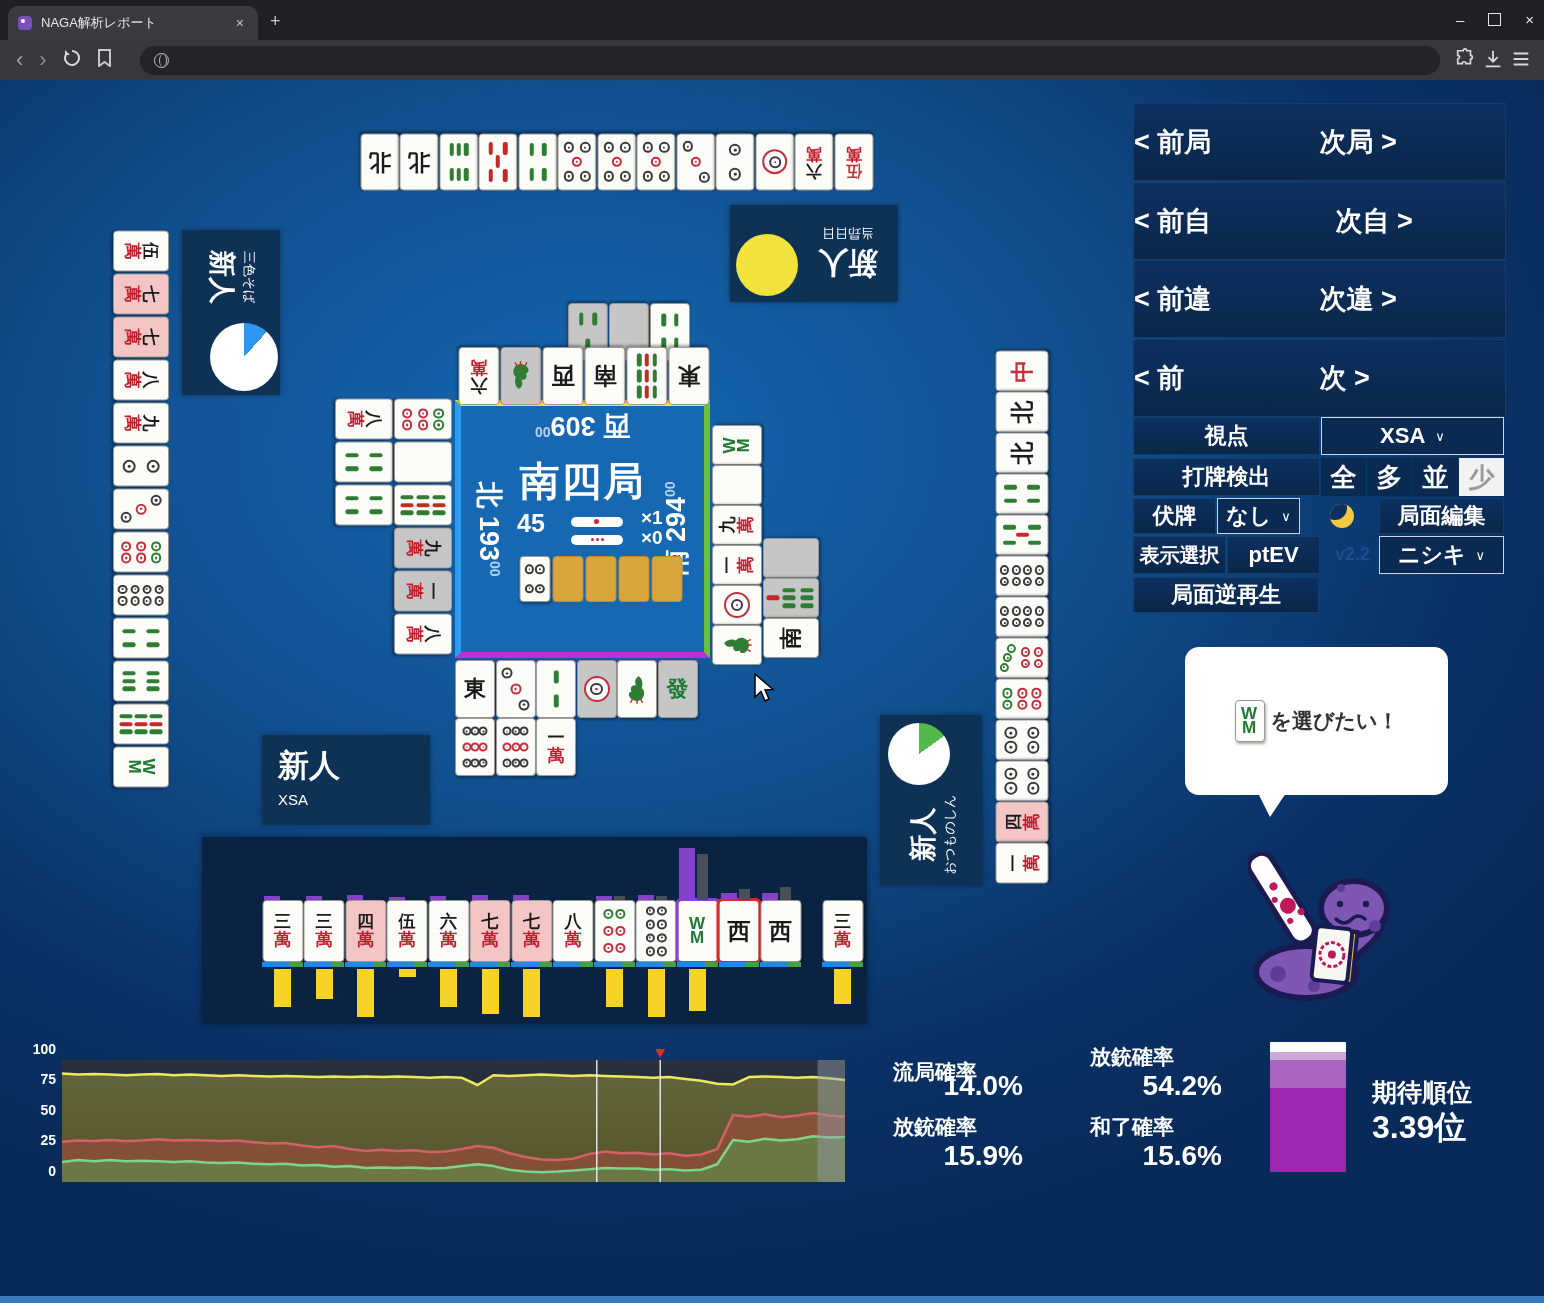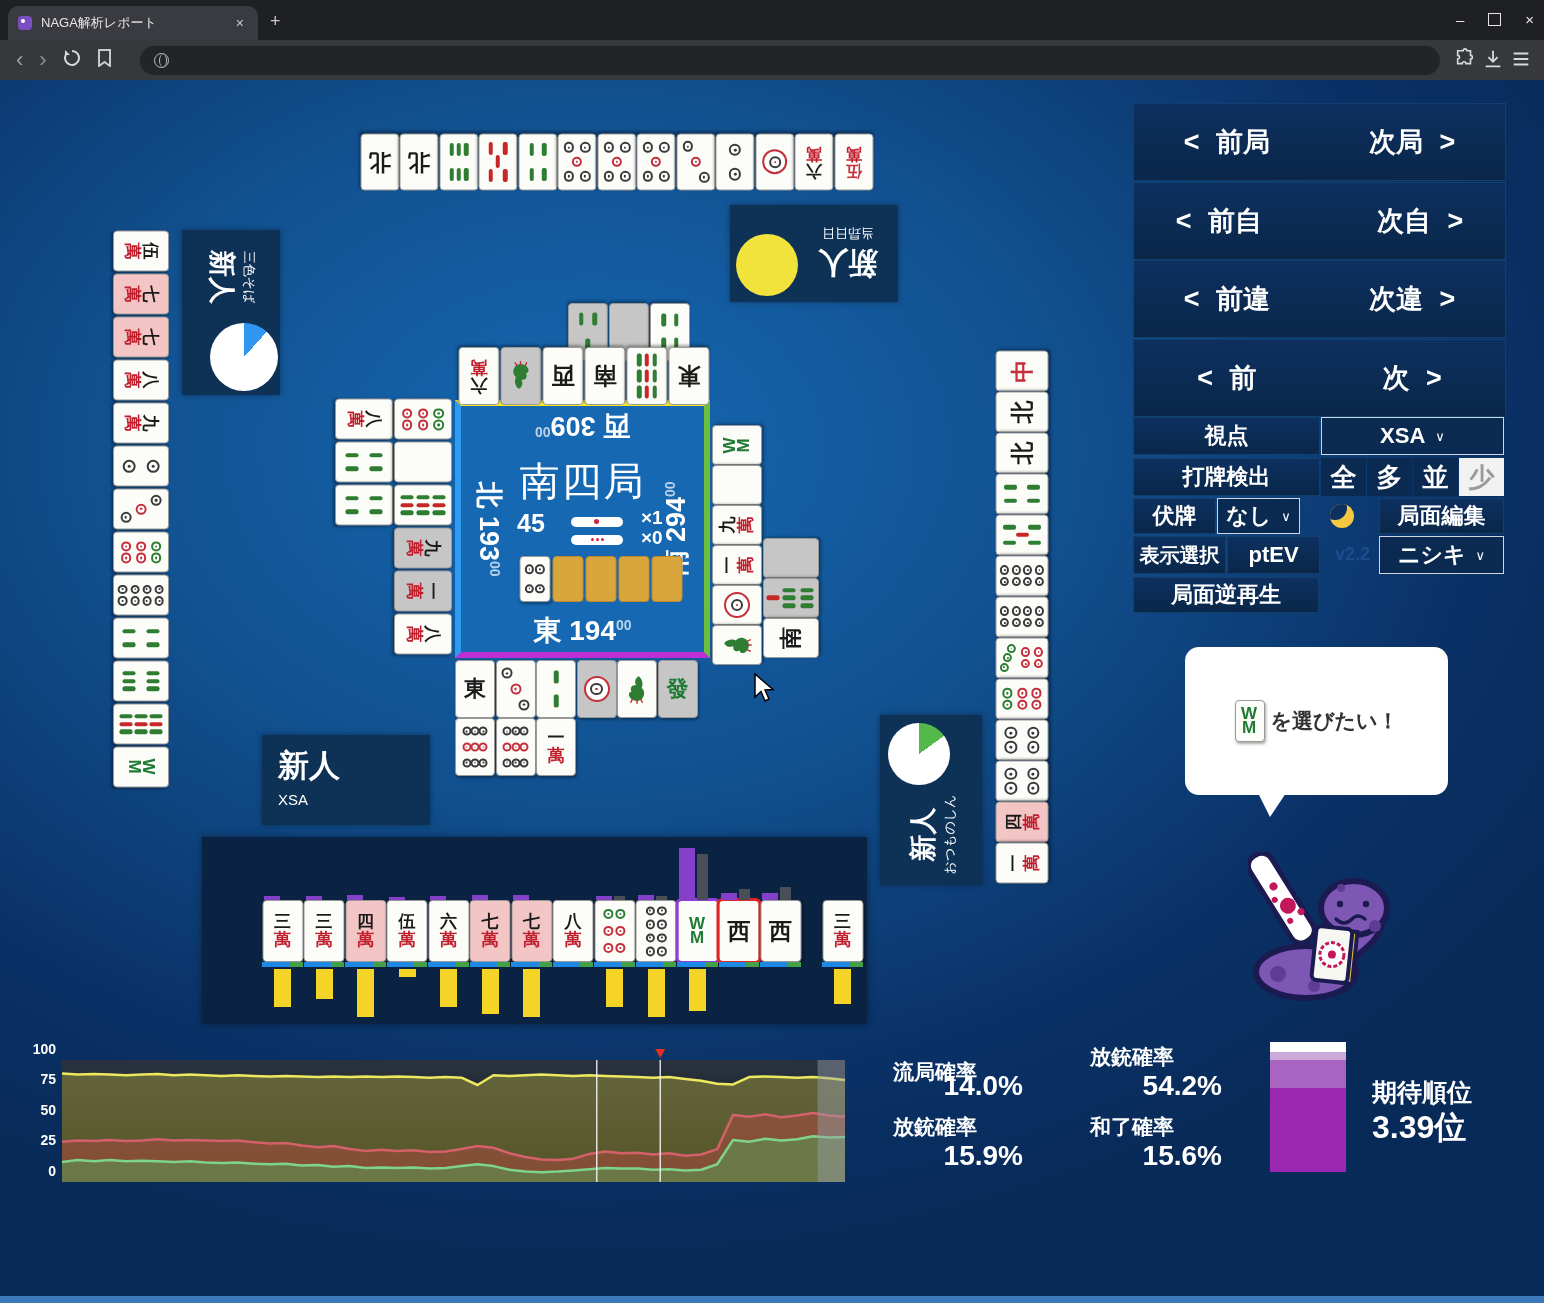--- a/index.html
+++ b/index.html
@@ -55,21 +55,21 @@
   .pie{border-radius:50%;position:absolute;}
   
   #center{background:#1568b1;border-top:6px solid #ffe923;border-left:6px solid #2d9bf0;
     border-right:6px solid #6abf3f;border-bottom:6px solid #bb2fd4;box-sizing:border-box;color:#fff;}
   .score .ss{font-size:14px;color:#b9d2e8;vertical-align:super;}
   .stickrect{display:inline-block;width:52px;height:10px;background:#fff;border-radius:5px;position:relative;vertical-align:middle;}
   .stickrect i{position:absolute;border-radius:50%;background:#d2233a;}
   
   .navrow{position:absolute;left:1133px;width:371px;background:linear-gradient(180deg,#0d3060,#0a2749);
     border:1px solid #11406f;display:flex;align-items:center;color:#fff;font-weight:700;}
-  .navrow .half{flex:1;text-align:center;font-size:27px;font-family:Liberation Mono, monospace;}
+  .navrow .half{flex:1;text-align:left;font-size:27px;}
   .cell{position:absolute;background:linear-gradient(180deg,#0d3060,#0a2749);border:1px solid #11406f;
     color:#fff;display:flex;align-items:center;justify-content:center;font-size:22px;font-weight:700;box-sizing:border-box;}
   .sel{background:#0a2a52;border:1.5px solid #cfd6df;}
   .sel .chev{font-size:13px;margin-left:10px;font-weight:400;}
   .segopt{position:absolute;color:#fff;display:flex;align-items:center;justify-content:center;
     font-size:26px;font-weight:700;background:#0a2a52;box-sizing:border-box;}
   .segopt.on{background:#f2f2f2;color:#9a9a9a;}
   .moon{position:absolute;width:24px;height:24px;border-radius:50%;background:#f5c842;overflow:hidden;}
   .moon:after{content:"";position:absolute;left:-7px;top:-8px;width:24px;height:24px;border-radius:50%;background:#0d3060;}
   
@@ -150,24 +150,21 @@
   <div id="center" class="abs" style="left:455px;top:320px;width:255px;height:258px;">
     <div class="abs" style="left:0;right:0;top:2px;text-align:center;font-size:27px;font-weight:700;transform:rotate(180deg);">
       <span class="score"><span>西</span> <span>309</span><span class="ss">00</span></span>
     </div>
     <div class="abs" style="left:-62px;top:105px;width:180px;text-align:center;font-size:27px;font-weight:700;transform:rotate(90deg);">
       <span class="score"><span>北</span> <span>193</span><span class="ss">00</span></span>
     </div>
     <div class="abs" style="right:-62px;top:105px;width:180px;text-align:center;font-size:27px;font-weight:700;transform:rotate(-90deg);">
       <span class="score"><span>南</span> <span>294</span><span class="ss">00</span></span>
     </div>
-    <div class="abs" style="left:0;right:0;bottom:2px;text-align:center;font-size:28px;font-weight:700;">
-      <span class="score"><span>東</span> <span>194</span><span class="ss">00</span></span>
-    </div>
-    <div class="abs" style="left:0;right:0;top:48px;text-align:center;font-size:40px;font-weight:400;letter-spacing:2px;">南四局</div>
+    <div class="abs" style="left:0;right:0;top:48px;text-align:center;font-size:40px;font-weight:700;letter-spacing:2px;">南四局</div>
     <div class="abs" style="left:56px;top:103px;font-size:25px;font-weight:700;">45</div>
     <div class="abs" style="left:110px;top:106px;"><span class="stickrect"><i style="left:23px;top:2.5px;width:5px;height:5px;"></i></span></div>
     <div class="abs" style="left:110px;top:124px;"><span class="stickrect"><i style="left:20px;top:3px;width:3px;height:3px;"></i><i style="left:25px;top:3px;width:3px;height:3px;"></i><i style="left:30px;top:3px;width:3px;height:3px;"></i></span></div>
     <div class="abs" style="left:180px;top:101px;font-size:19px;font-weight:700;">×1</div>
     <div class="abs" style="left:180px;top:121px;font-size:19px;font-weight:700;">×0</div>
     <div class="abs" id="dorarow" style="left:58px;top:150px;width:180px;height:50px;">
         <div class="tileO" style="width: 31px; height: 46px; left: 0px; top: 0px;">
           <div class="tile" style="width: 31px; height: 46px; transform: translate(-50%, -50%) rotate(0deg);">
             <span class="pd" style="left:32%;top:28%;width:9.3px;height:9.3px;border:2px solid #3a3a3a">
               <i style="background:#3a3a3a"></i>

